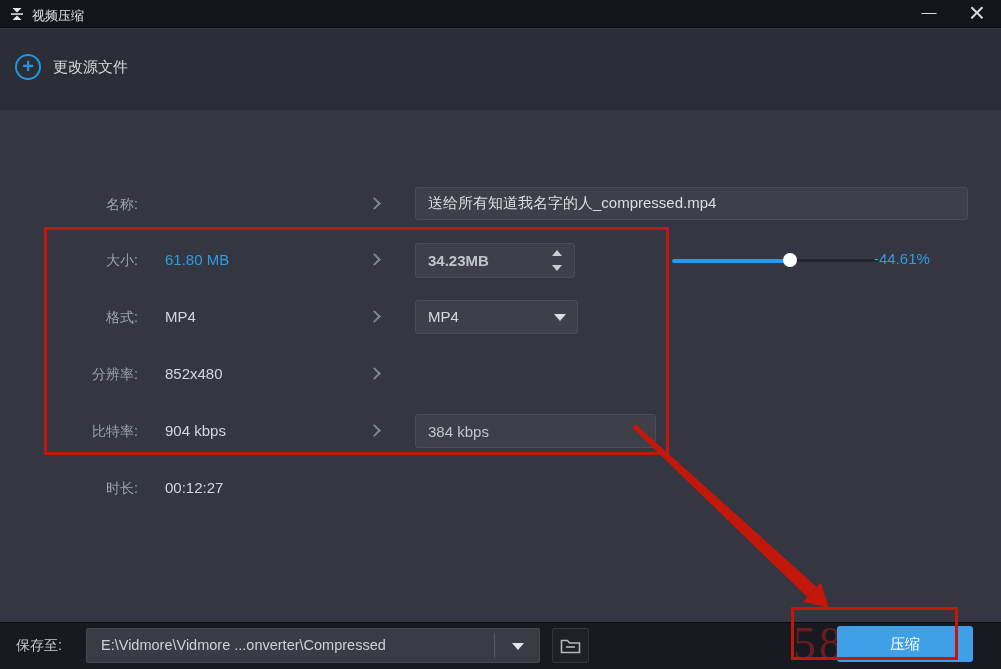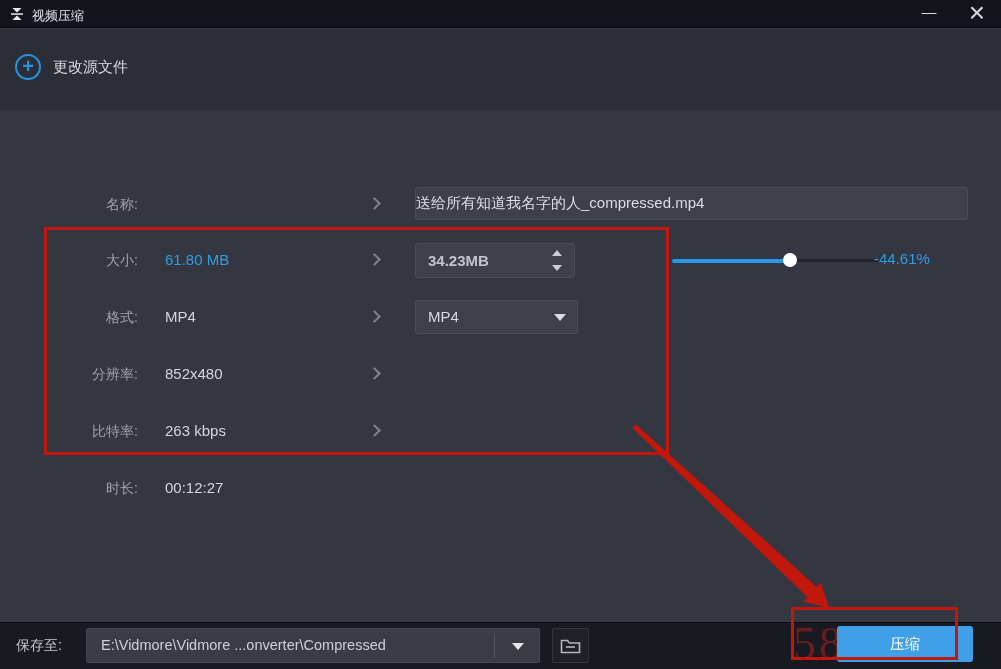--- a/index.html
+++ b/index.html
@@ -28,21 +28,21 @@
   .row-label { position:absolute; left:60px; width:78px; text-align:right;
                font-size:14px; color:#9da1aa; height:20px; line-height:20px; }
   .row-value { position:absolute; left:165px; font-size:15px; color:#d4d6db; height:20px; line-height:20px; }
   .blue { color:#2e9ee4 !important; }
   .chev { position:absolute; left:370px; width:9px; height:9px;
           border-top:2px solid #80848e; border-right:2px solid #80848e;
           transform:rotate(45deg); }
 
   .field { position:absolute; background:#3d4049; border:1px solid #4a4d57; border-radius:3px;
            color:#c2c5cb; font-size:15px; }
-  input.field { outline:none; }
+  input.field { padding-left:12px; outline:none; }
   .name-input { left:415px; top:187px; width:553px; height:33px; color:#dcdee2; }
 
   .spinbox { left:415px; top:243px; width:160px; height:35px;font-weight:bold; }
   .spin-text { position:absolute; left:12px; top:0; line-height:33px; color:#c2c5cb; }
   .spin-btn { position:absolute; left:131px; width:20px; height:16px; display:flex;
               align-items:center; justify-content:center; cursor:pointer; }
   .spin-up { top:1px; } .spin-down { top:16px; }
   .tri-up   { width:0; height:0; border-left:5px solid transparent; border-right:5px solid transparent;
               border-bottom:6px solid #c9ccd2; }
   .tri-down { width:0; height:0; border-left:5px solid transparent; border-right:5px solid transparent;
@@ -150,22 +150,23 @@
   <div class="field dropdown" style="top:300px">
     <span class="dd-label">MP4</span>
     <div class="dd-caret"></div>
   </div>
 
   <span class="row-label" style="top:364px">分辨率:</span>
   <span class="row-value" style="top:364px">852x480</span>
   <span class="chev" style="top:369px"></span>
 
   <span class="row-label" style="top:421px">比特率:</span>
-  <span class="row-value" style="top:421px">263 kbps</span>
+  <span class="row-value" style="top:421px">904 kbps</span>
   <span class="chev" style="top:426px"></span>
+  <input class="field bitrate-input" readonly="" value="384 kbps" style="">
 
   <span class="row-label" style="top:478px">时长:</span>
   <span class="row-value" style="top:478px">00:12:27</span>
 
   <div class="footer">
     <span class="save-label">保存至:</span>
     <div class="combo">
       <span class="combo-text">E:\Vidmore\Vidmore ...onverter\Compressed</span>
       <div class="combo-sep"></div>
       <div class="combo-caret"></div>

